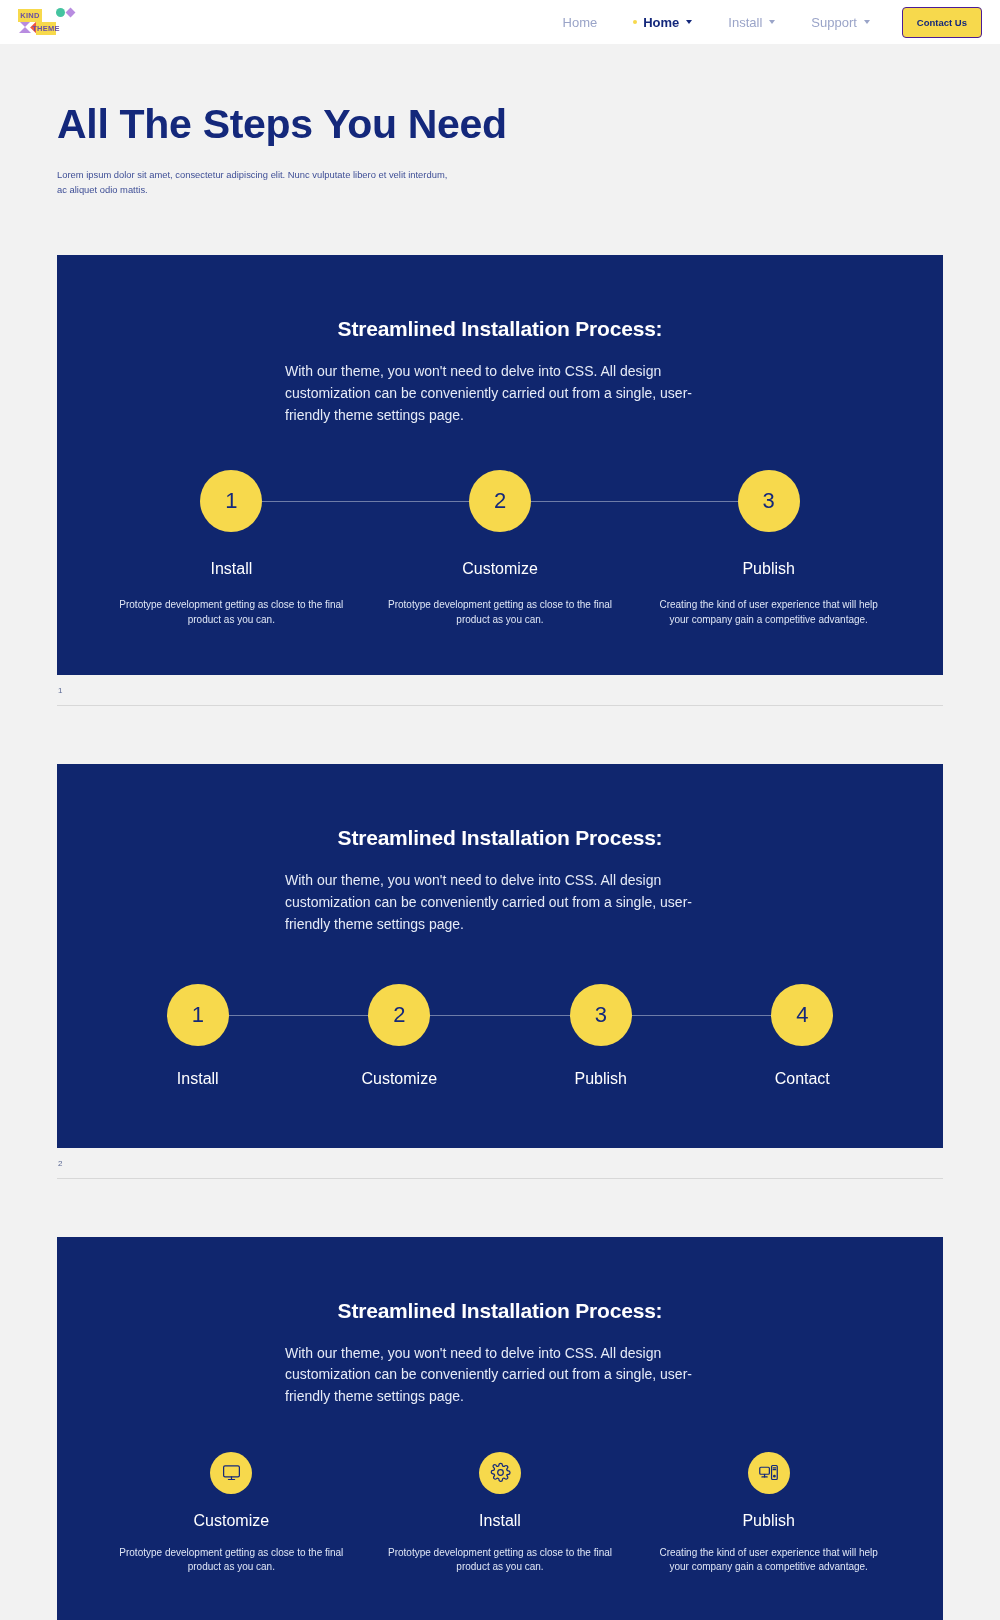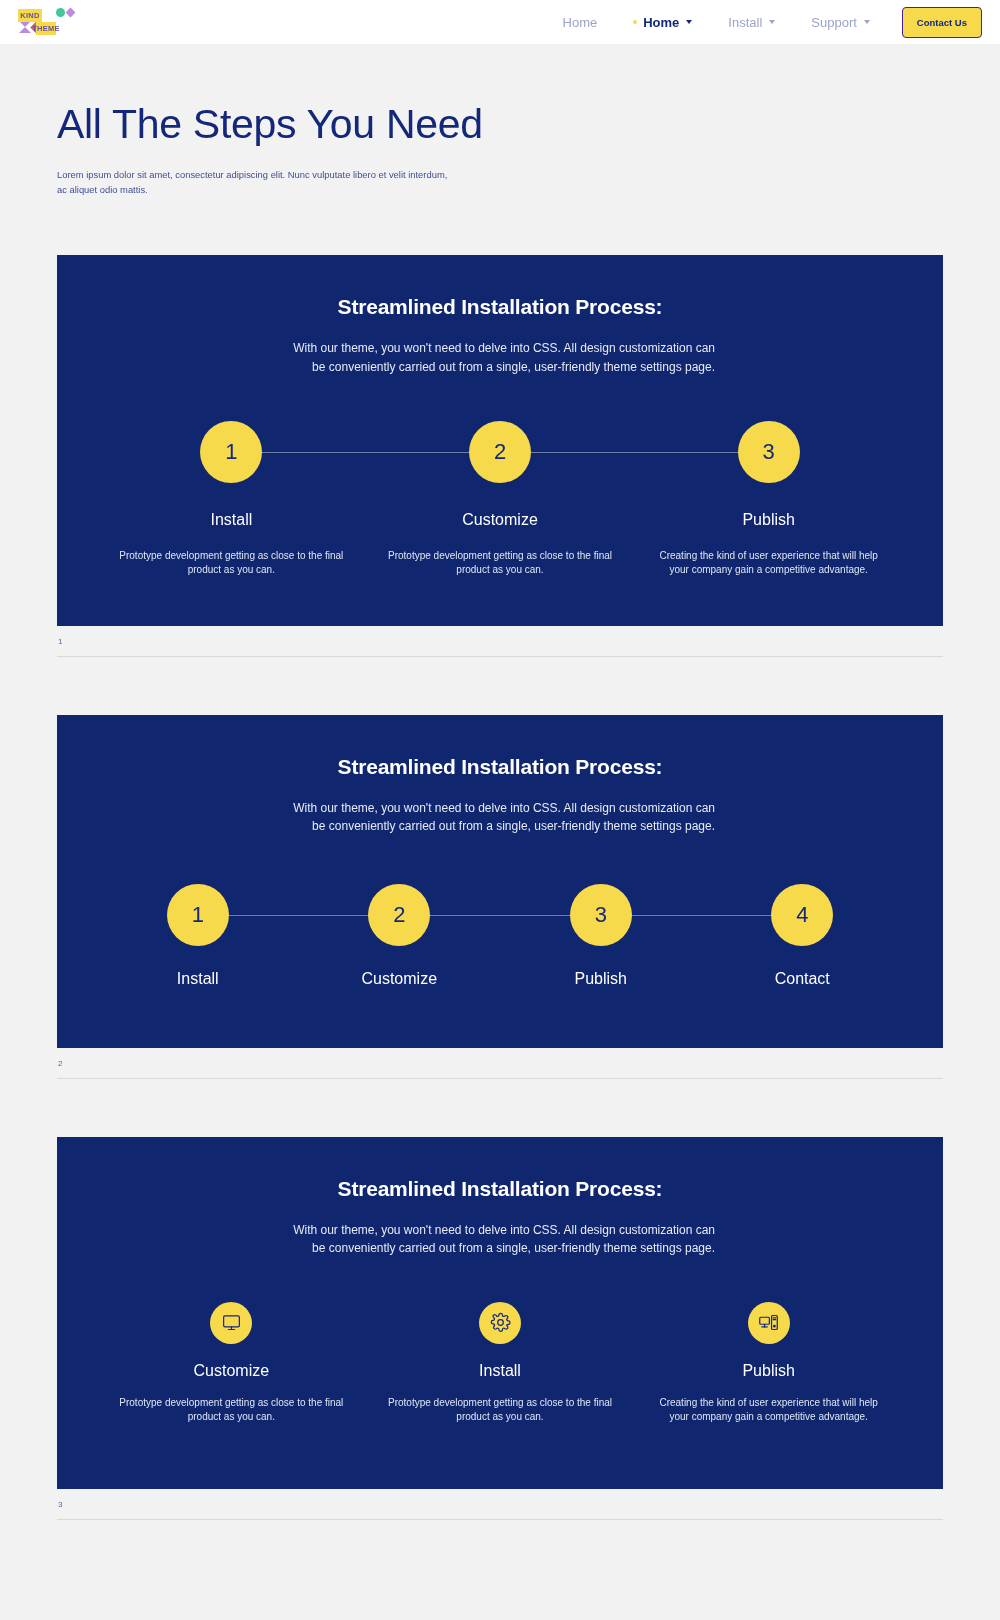--- a/index.html
+++ b/index.html
@@ -122,51 +122,51 @@
     cursor: pointer;
     white-space: nowrap;
   }
 
   
   .hero { padding: 58px 0 0 57px; }
   .hero h1 {
     font-size: 41px;
     line-height: 1.08;
     color: #14287b;
-    font-weight: 400;
+    font-weight: 700;
     letter-spacing: -0.3px;
   }
   .hero p {
     margin-top: 22px;
     font-size: 9.4px;
     line-height: 1.55;
     color: #3f4f96;
     max-width: 400px;
   }
 
   
   .section-wrap { padding: 0 57px; }
   .block { margin-top: 58px; }
   .card {
     background: #10266e;
     width: 100%;
   }
-  .card-inner { padding: 40px 40px 48px 40px; }
+  .card-inner { padding: 62px 40px 48px 40px; }
   .card h2 {
     color: #ffffff;
     font-size: 21px;
     font-weight: 700;
     text-align: center;
     letter-spacing: -0.2px;
   }
   .card .lede {
     color: #e6ebf7;
-    font-size: 12px;
+    font-size: 14px;
     line-height: 1.55;
-    text-align: right;
+    text-align: left;
     max-width: 430px;
     margin: 20px auto 0 auto;
   }
 
   
   .steps {
     display: flex;
     margin-top: 44px;
     position: relative;
   }

